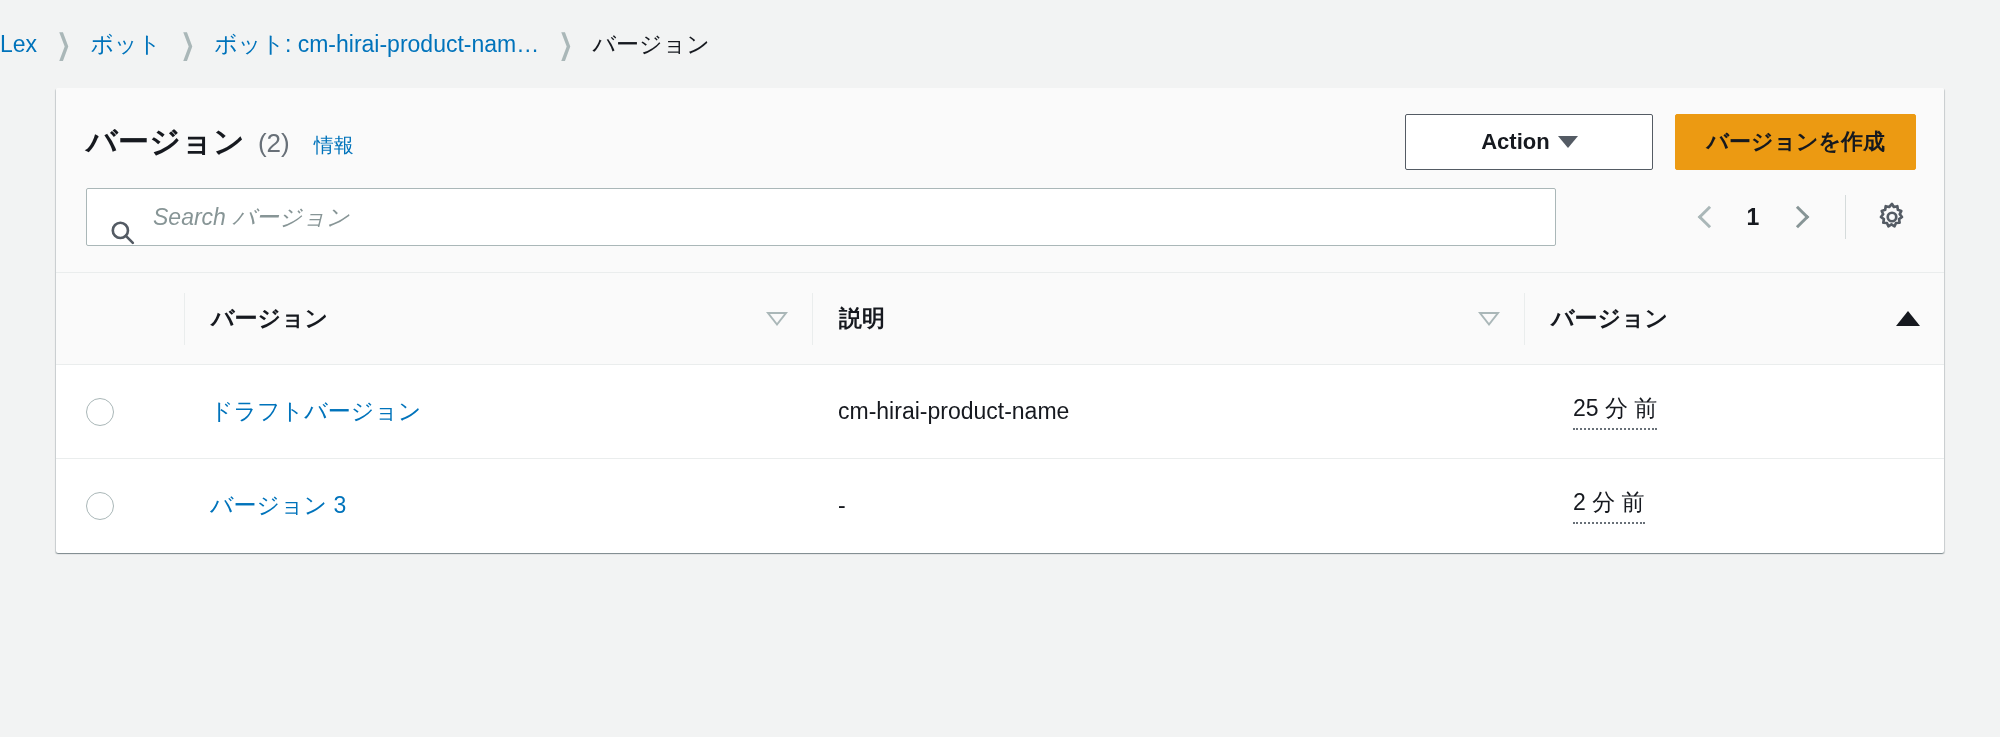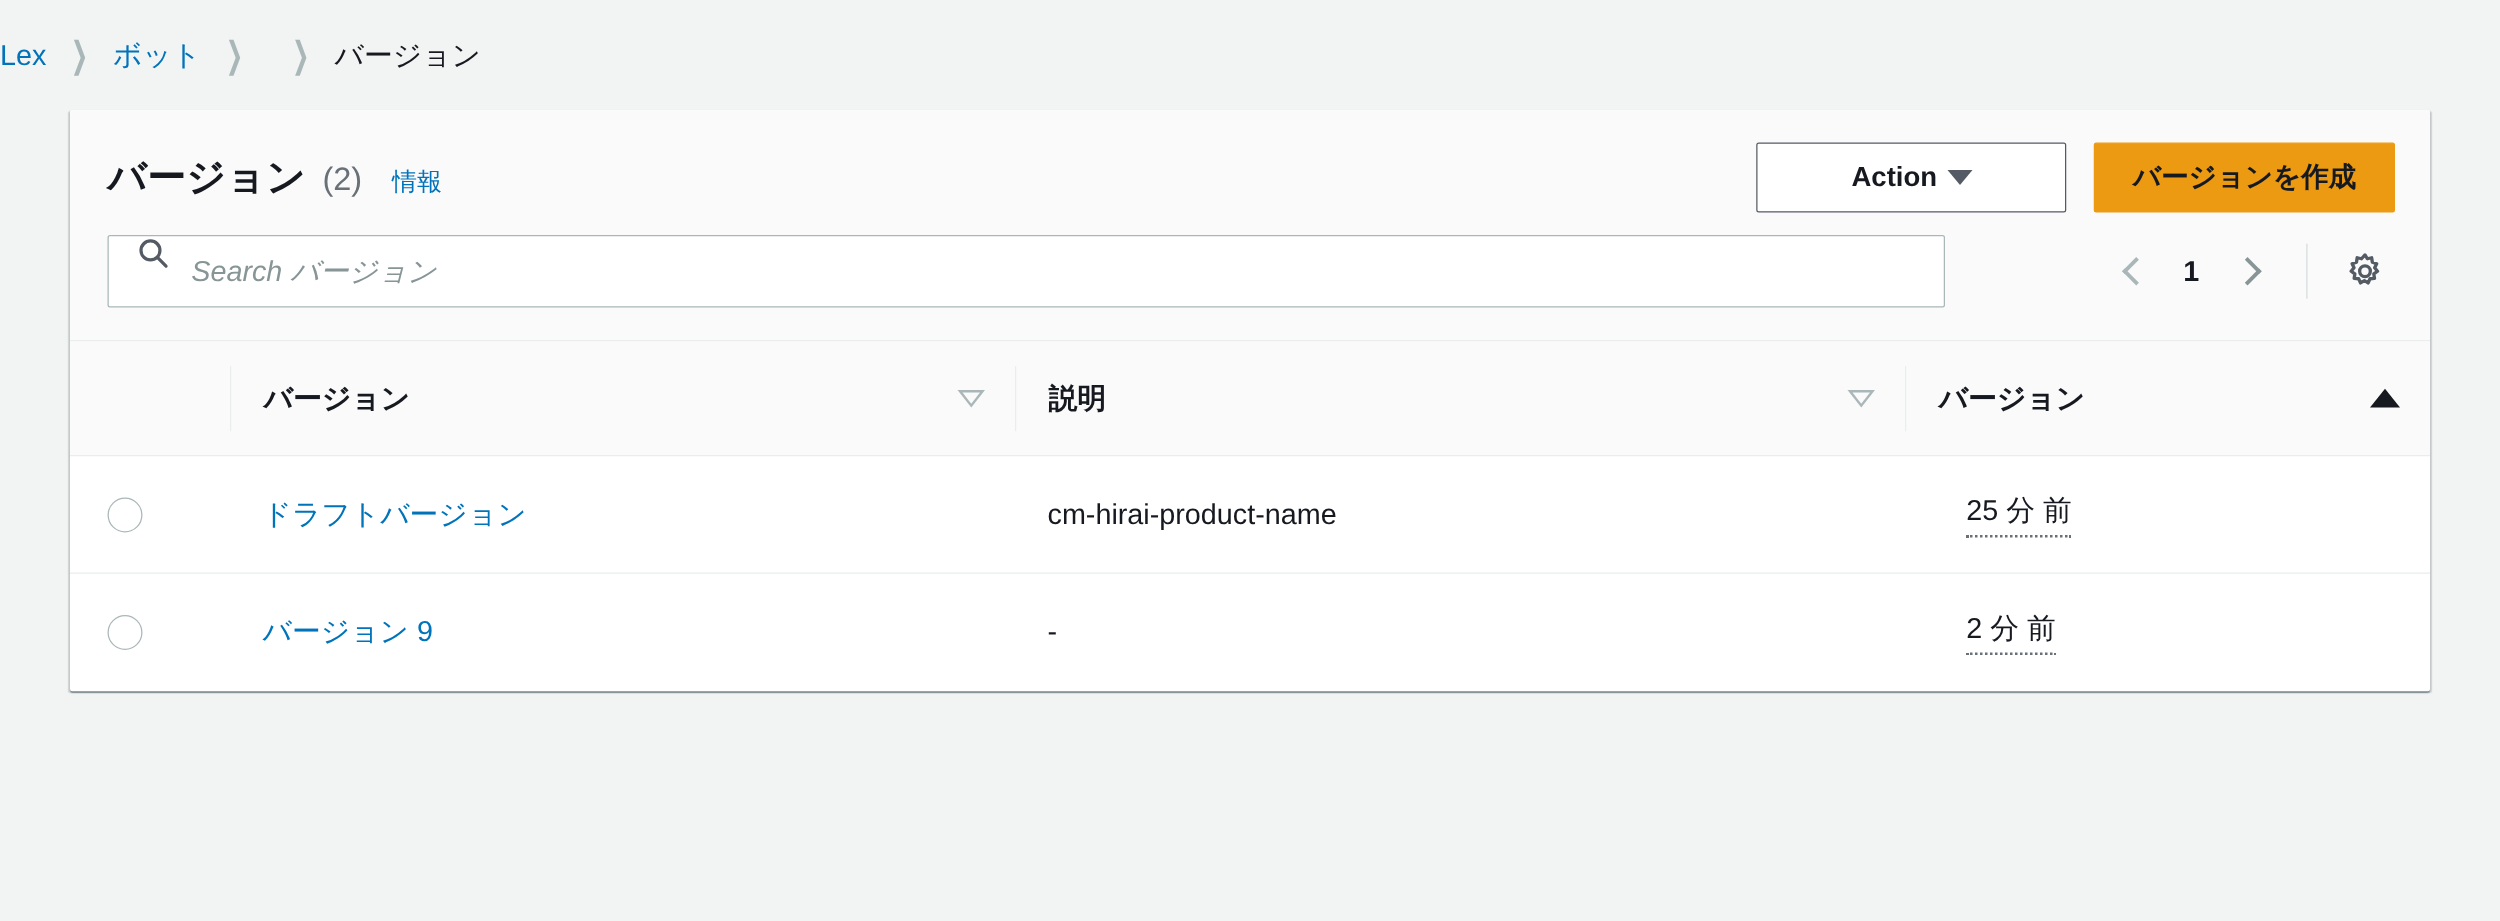--- a/index.html
+++ b/index.html
@@ -145,21 +145,21 @@
     gap: 20px;
   }
   .search-box {
     flex: 0 0 1470px;
     position: relative;
     height: 58px;
     background: #ffffff;
     border: 1px solid #aab7b8;
     border-radius: 2px;
     display: flex;
-    align-items: flex-start;
+    align-items: flex-end;
     padding-left: 22px;
   }
   .search-icon {
     flex: 0 0 auto;
     width: 26px; height: 26px;
     margin-right: 18px;
     color: #545b64;
   }
   .search-input {
     border: none;
@@ -306,20 +306,21 @@
   }
 </style>
 </head>
 <body>
 
 <nav class="breadcrumb">
   <a class="crumb-link">Lex</a>
   <span class="crumb-sep">❯</span>
   <a class="crumb-link">ボット</a>
   <span class="crumb-sep">❯</span>
+  <a class="crumb-link">ボット: cm-hirai-product-nam…</a>
   <span class="crumb-sep">❯</span>
   <span class="crumb-current">バージョン</span>
 </nav>
 
 <section class="card">
 
   <div class="card-header">
     <div class="title-wrap">
       <span class="card-title">バージョン</span>
       <span class="card-count">(2)</span>
@@ -406,21 +407,21 @@
         <td>cm-hirai-product-name</td>
         <td>
           <span class="rel-time">25 分 前</span>
         </td>
       </tr>
       <tr>
         <td class="radio-cell">
           <span class="radio"></span>
         </td>
         <td>
-          <a class="row-link">バージョン 9</a>
+          <a class="row-link">バージョン 3</a>
         </td>
         <td>-</td>
         <td>
           <span class="rel-time">2 分 前</span>
         </td>
       </tr>
     </tbody>
   </table>
 
 </section>

